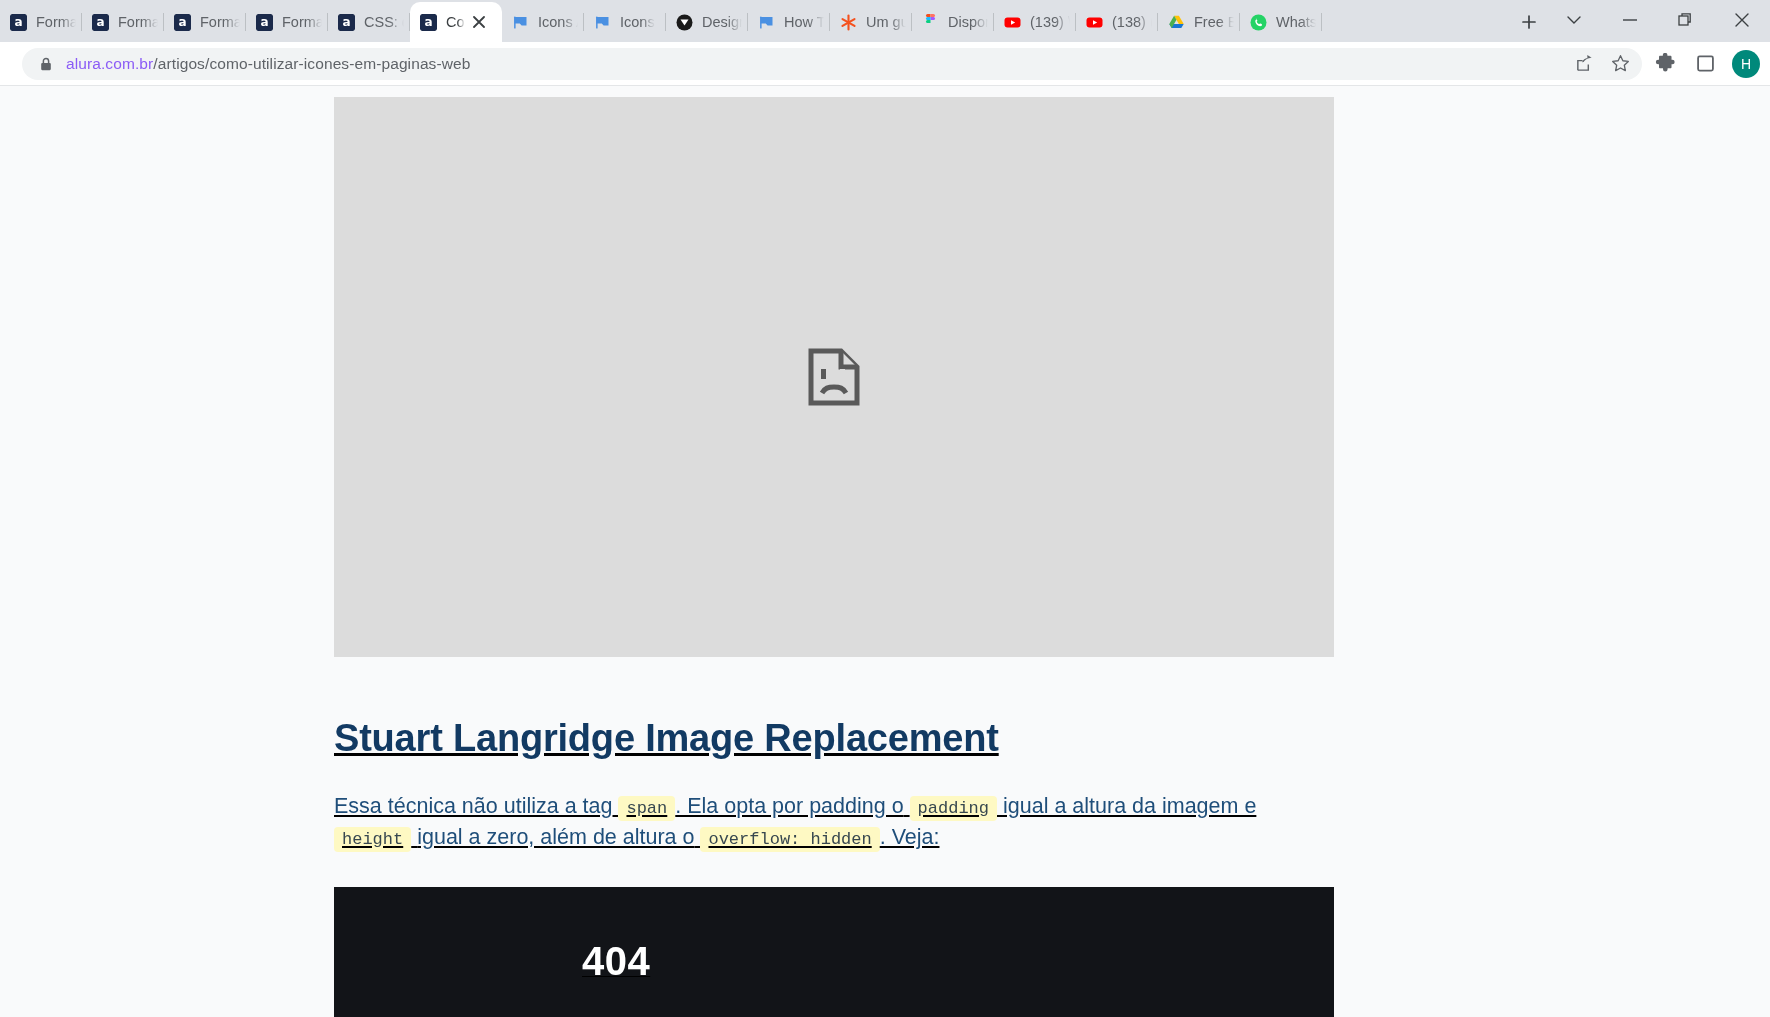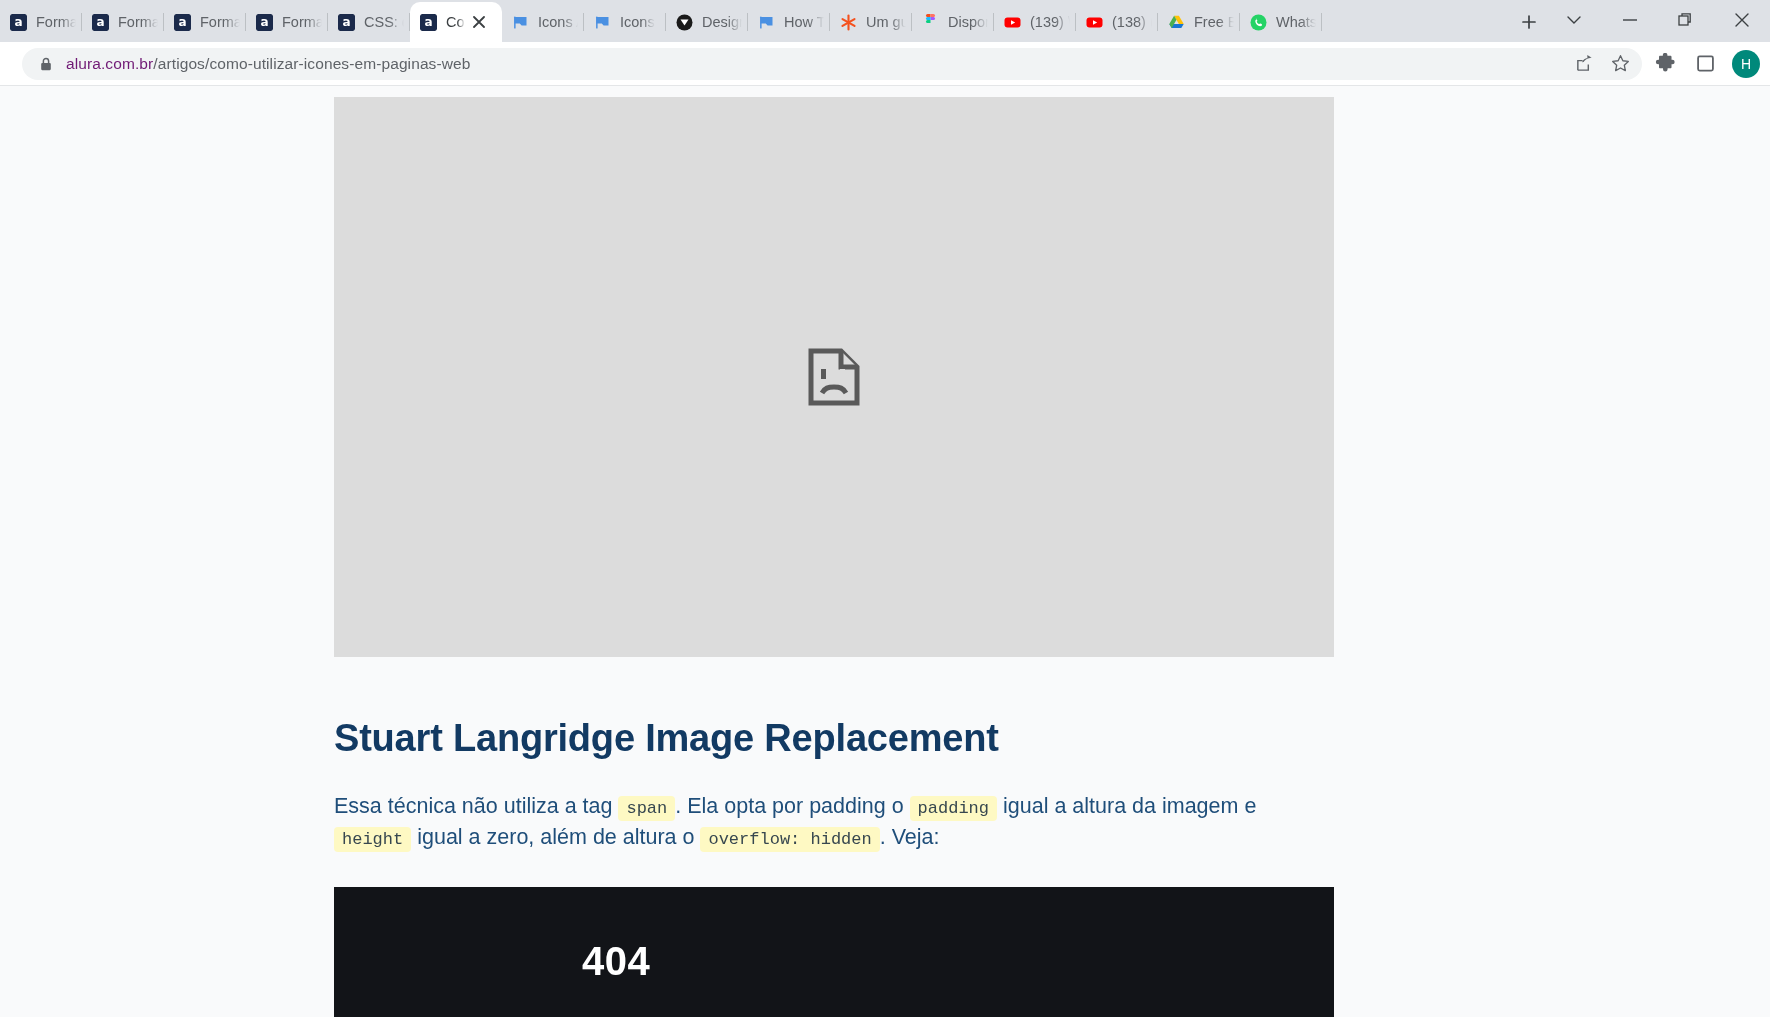--- a/index.html
+++ b/index.html
@@ -103,21 +103,21 @@
     display: flex; align-items: center;
     padding: 0 6px 0 16px;
     margin-left: 18px;
     min-width: 0;
   }
   .lock { width: 16px; height: 16px; flex: 0 0 16px; margin-right: 12px; }
   .url {
     font-size: 15.5px; color: #5f6368; letter-spacing: .1px;
     white-space: nowrap; overflow: hidden; flex: 1 1 auto;
   }
-  .url b { color: #701a75; font-weight: normal; }
+  .url b { color: #8b5cf6; font-weight: normal; }
   .omni-actions { display: flex; align-items: center; gap: 4px; flex: 0 0 auto; }
   .ibtn {
     width: 32px; height: 32px; border-radius: 50%;
     display: flex; align-items: center; justify-content: center;
   }
   .tbtn {
     width: 34px; height: 34px; border-radius: 50%;
     display: flex; align-items: center; justify-content: center;
     margin-left: 6px;
   }
@@ -125,21 +125,21 @@
     width: 28px; height: 28px; border-radius: 50%;
     background: #00897b; color: #fff;
     display: flex; align-items: center; justify-content: center;
     font-size: 14px; font-weight: 500;
     margin-left: 10px;
   }
 
   
   .viewport {
     flex: 1 1 auto; background: #f9fafb;
-    overflow: hidden; position: relative;
+    overflow: hidden; position: relative; text-decoration: underline;
   }
   .page-inner { width: 1770px; padding-top: 11px; }
   .content {
     width: 1000px; margin: 0 auto;
     margin-left: 334px;
   }
   .img-placeholder {
     width: 1000px; height: 560px;
     background: #dcdcdc;
     display: flex; align-items: center; justify-content: center;

